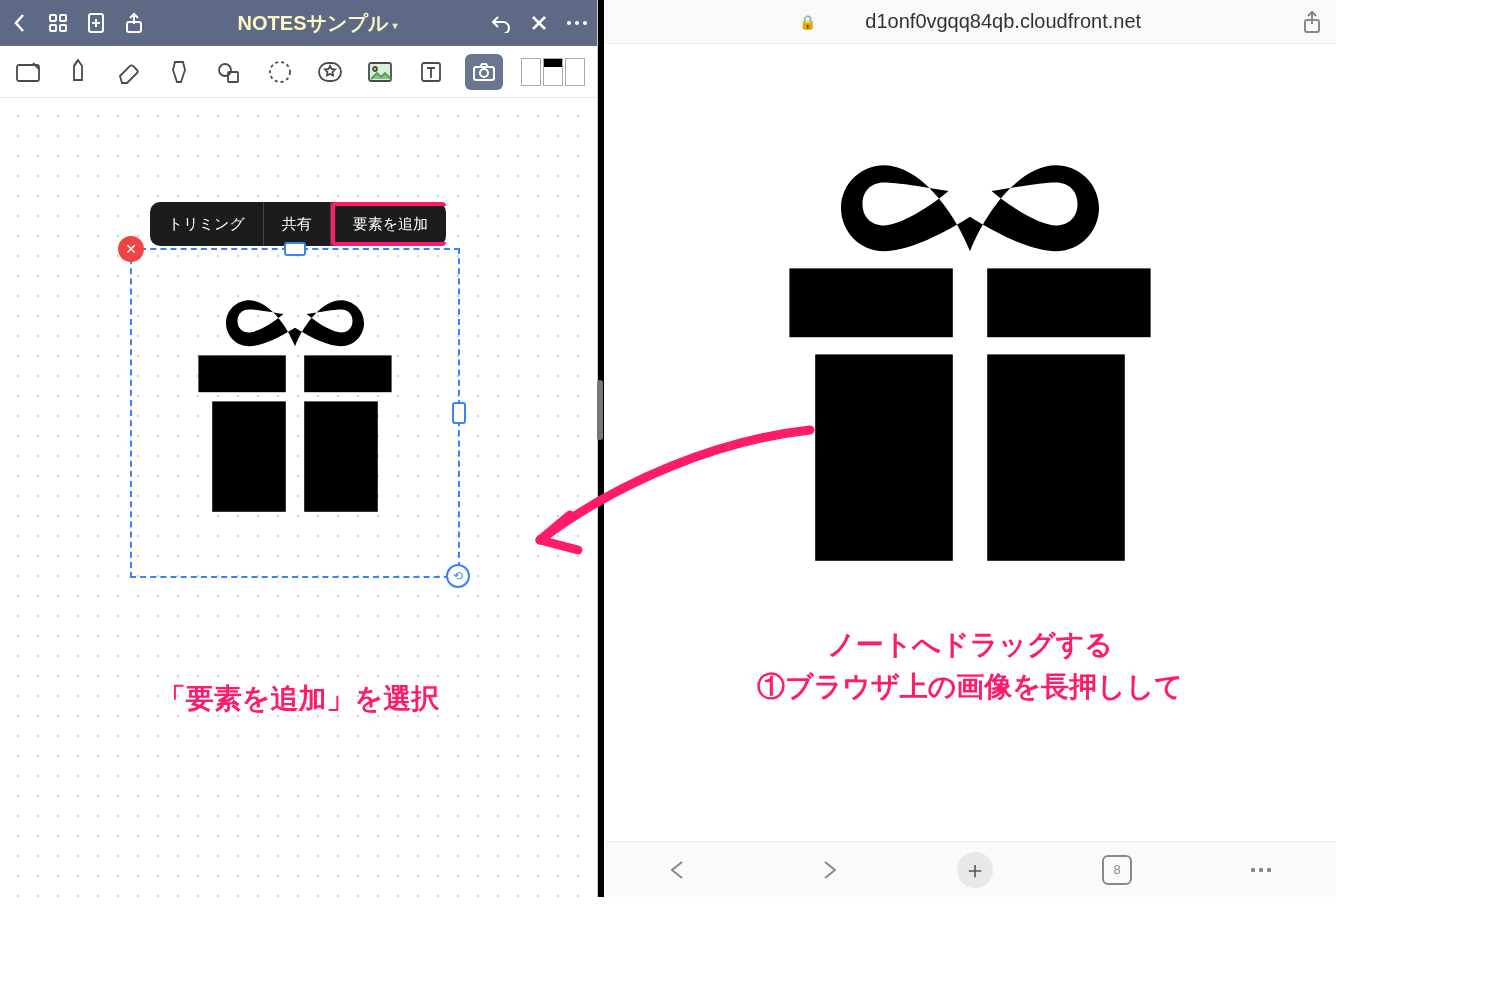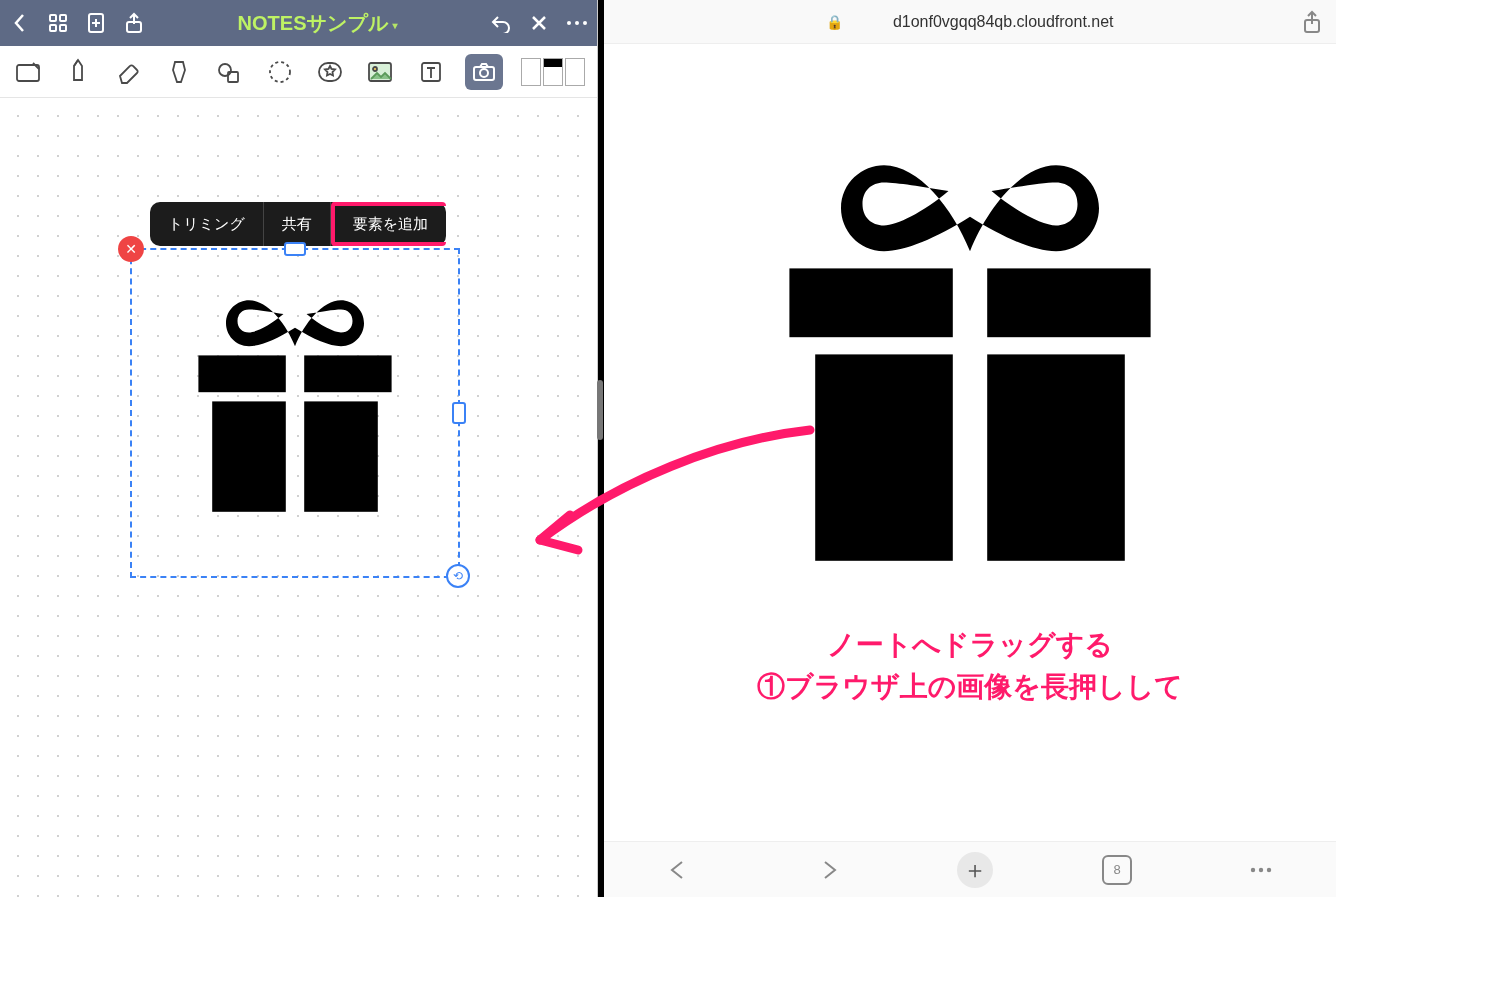--- a/index.html
+++ b/index.html
@@ -11,21 +11,21 @@
     background: #fff;
     overflow: hidden;
     position: relative;
   }
   .left-app { width: 598px; height: 100%; display:flex; flex-direction:column; border-right:1px solid #ccc;}
   .right-app { flex:1; height:100%; display:flex; flex-direction:column; background:#fff;}
   .divider-bar { width:6px; background:#000; height:100%; }
 
   
   .app-header {
-    height:46px; background:#5e6a85; color:#bef264; display:flex; align-items:center;
+    height:46px; background:#5e6a85; color:#fef9c3; display:flex; align-items:center;
     padding:0 6px; gap:10px;
   }
   .hicon { width:28px; height:28px; display:flex; align-items:center; justify-content:center; color:#fff;}
   .app-title { flex:1; text-align:center; font-size:20px; font-weight:600; display:flex; align-items:center; justify-content:center; gap:4px;}
   .title-chev { font-size:10px; opacity:.9; margin-top:4px;}
 
   
   .toolbar {
     height:52px; background:#fff; border-bottom:1px solid #e5e5e5;
     display:flex; align-items:center; gap:18px; padding:0 12px;
@@ -74,21 +74,21 @@
   .instr-right { top:580px; }
 
   
   .arrow-svg { position:absolute; left:500px; top:420px; width:320px; height:150px; color:#ff1a6b; z-index:5;}
 
   
   .browser-top {
     height:44px; display:flex; align-items:center; justify-content:center; gap:8px;
     border-bottom:1px solid #eee; background:#f9f9f9; color:#555; position:relative;
   }
-  .url { font-size:16px; color:#333;margin-left:41px;}
+  .url { font-size:20px; color:#333;margin-left:41px;}
   .lock { font-size:14px;}
   .share-right { position:absolute; right:14px; top:10px; color:#888;}
   .browser-body { flex:1; position:relative; background:#fff;}
   .gift-right { position:absolute; left:50%; top:40%; transform:translate(-50%,-50%); width:430px; height:430px; color:#000;}
   .browser-bottom {
     height:56px; border-top:1px solid #eee; background:#fafafa;
     display:flex; align-items:center; justify-content:space-around; color:#888;
   }
   .bb-btn { width:40px; height:40px; display:flex; align-items:center; justify-content:center; font-size:22px;}
   .bb-plus { width:36px; height:36px; border-radius:50%; background:#e8e8e8; color:#555; font-size:24px; display:flex; align-items:center; justify-content:center;}
@@ -232,20 +232,21 @@
       <svg class="gift-left" viewBox="0 0 100 100">
         <path fill="#000" d="M30 24 c-6 0 -10 -5 -10 -10 c0 -6 5 -10 10 -10 c8 0 16 10 20 20 c4 -10 12 -20 20 -20 c5 0 10 4 10 10 c0 5 -4 10 -10 10 c-5 0 -12 -3 -20 -8 v0 c-8 5 -15 8 -20 8 z M30 8 c-3 0 -5 2 -5 5 c0 3 2 5 5 5 c3 0 9 -3 15 -8 c-6 -1 -12 -2 -15 -2 z M70 8 c-3 0 -9 1 -15 2 c6 5 12 8 15 8 c3 0 5 -2 5 -5 c0 -3 -2 -5 -5 -5 z"></path>
         <rect x="8" y="28" width="38" height="16" fill="#000"></rect>
         <rect x="54" y="28" width="38" height="16" fill="#000"></rect>
         <rect x="14" y="48" width="32" height="48" fill="#000"></rect>
         <rect x="54" y="48" width="32" height="48" fill="#000"></rect>
       </svg>
     </div>
 
     <div class="instruction instr-left">
+      <div>「要素を追加」を選択</div>
     </div>
   </div>
 </div>
 
 <div class="divider-bar"></div>
 <div class="scroll-hint"></div>
 
 <svg class="arrow-svg" viewBox="0 0 320 150">
   <path d="M310 10 C 220 20, 120 60, 40 120" stroke="#ff1a6b" stroke-width="9" fill="none" stroke-linecap="round"></path>
   <path d="M40 120 L70 95 M40 120 L78 130" stroke="#ff1a6b" stroke-width="9" fill="none" stroke-linecap="round"></path>

